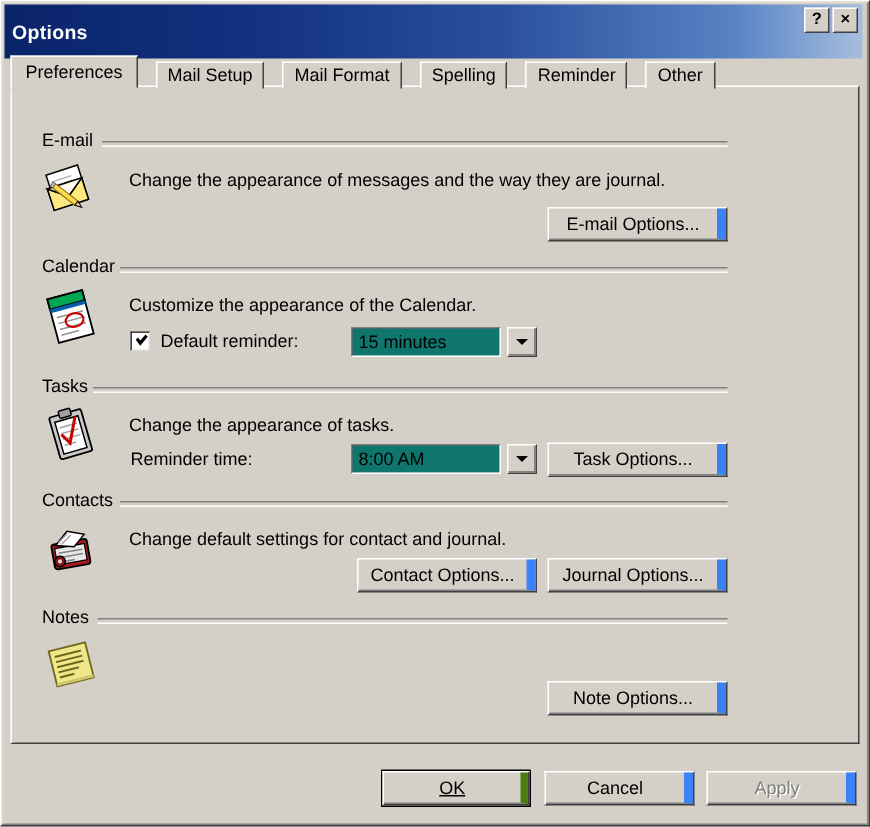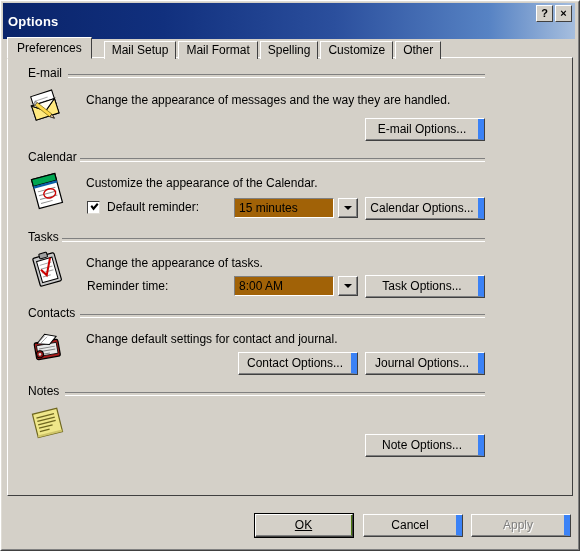--- a/index.html
+++ b/index.html
@@ -98,21 +98,21 @@
     box-sizing: border-box;
     background: #d4d0c8;
     border-top: 1px solid #ffffff;
     border-left: 1px solid #ffffff;
     border-right: 1px solid #404040;
     border-bottom: none;
     padding: 0 7px;
     line-height: 17px;
     font-size: 12px;
     white-space: nowrap;
-    margin-right: 2px;
+    margin-right: 12px;
     position: relative;
     cursor: default;
   }
   .tab.active {
     height: 22px;
     line-height: 20px;
     padding: 0 9px;
     margin-right: 12px;
     margin-left: -2px;
     z-index: 5;
@@ -133,20 +133,21 @@
     border-left: 1px solid #ffffff;
     border-right: 1px solid #404040;
     border-bottom: 1px solid #404040;
     z-index: 1;
   }
 
   
   .group {
     position: absolute;
     left: 0;
+    margin-top: 20px;
   }
   .group-label {
     position: absolute;
     left: 18px;
     top: 0px;
     font-size: 12px;
     background: #d4d0c8;
     padding: 0 3px 0 2px;
     z-index: 2;
     white-space: nowrap;
@@ -203,21 +204,21 @@
     border: 1px solid #000000;
   }
   .btn.default > span.inner {
     border: 1px solid #ffffff;
     border-right-color: #404040;
     border-bottom-color: #404040;
   }
   .btn.default > span.inner > span.inner2 {
     position: absolute;
     left: 0; top: 0; right: 0; bottom: 0;
-    border-right: 1px solid #4d7c0f;
+    border-right: 5px solid #4d7c0f;
     border-bottom: 1px solid #808080;
     display: flex;
     align-items: center;
     justify-content: center;
     text-decoration: underline;
   }
   .btn.disabled > span.inner {
     color: #808080;
     text-shadow: 1px 1px 0 #ffffff;
   }
@@ -250,21 +251,21 @@
     left: 2px;
     top: 0px;
     width: 9px;
     height: 11px;
   }
 
   
   .combo-edit {
     position: absolute;
     box-sizing: border-box;
-    background: #a16207;
+    background: #0f766e;
     border-top: 1px solid #808080;
     border-left: 1px solid #808080;
     border-right: 1px solid #ffffff;
     border-bottom: 1px solid #ffffff;
     font-size: 12px;
     overflow: hidden;
     padding-left: 21px;
   }
   .combo-edit::before {
     content: "";
@@ -344,21 +345,21 @@
           </g>
           <g transform="rotate(38 18 24)">
             <rect x="5" y="22" width="19" height="3.4" fill="#ffd94a" stroke="#7a6a10" stroke-width="0.7"></rect>
             <polygon points="24,22 28.5,23.7 24,25.4" fill="#f0d2a0" stroke="#000000" stroke-width="0.7"></polygon>
             <polygon points="27.3,23.2 28.7,23.7 27.3,24.2" fill="#303030"></polygon>
             <rect x="3.2" y="22" width="2" height="3.4" fill="#c0c0c0" stroke="#505050" stroke-width="0.6"></rect>
           </g>
         </svg>
       </span>
 
-      <div class="body-text" style="left:78px; top:27px;">Change the appearance of messages and the way they are handled.</div>
+      <div class="body-text" style="left:78px; top:27px;">Change the appearance of messages and the way they are journal.</div>
 
       <button class="btn" style="left:357px; top:52px; width:120px; height:23px;">
         <span class="inner">E-mail Options...</span>
       </button>
     </div>
 
     <div class="group" style="top:92px; width:566px; height:80px;">
       <div class="group-line" style="left:70px; width:407px;"></div>
       <div class="group-label">Calendar</div>
 
@@ -388,23 +389,20 @@
 
       <div class="combo-edit" style="left:226px; top:48px; width:100px; height:20px;">
         <span class="combo-value">15 minutes</span>
       </div>
       <div class="combo-arrow" style="left:330px; top:48px; width:20px; height:20px;">
         <i>
             <span class="arrow-tri"></span>
           </i>
       </div>
 
-      <button class="btn" style="left:357px; top:47px; width:120px; height:23px;">
-        <span class="inner">Calendar Options...</span>
-      </button>
     </div>
 
     <div class="group" style="top:172px; width:566px; height:78px;">
       <div class="group-line" style="left:53px; width:424px;"></div>
       <div class="group-label">Tasks</div>
 
       <span class="icon" style="left:20px; top:20px;">
         <svg width="40" height="40" viewBox="0 0 40 40">
           <g transform="rotate(-16 19 19)">
             <rect x="8" y="5" width="22" height="29" rx="1.5" fill="#c8c8c8" stroke="#000000" stroke-width="1.2"></rect>
@@ -492,21 +490,21 @@
       </button>
     </div>
 
   </div>
 
   <div id="tabstrip">
     <div class="tab active">Preferences</div>
     <div class="tab">Mail Setup</div>
     <div class="tab">Mail Format</div>
     <div class="tab">Spelling</div>
-    <div class="tab">Customize</div>
+    <div class="tab">Reminder</div>
     <div class="tab">Other</div>
   </div>
 
   <button class="btn default" style="left:253px; top:512px; width:100px; height:25px;">
     <span class="inner">
         <span class="inner2">OK</span>
       </span>
   </button>
   <button class="btn disabled" style="left:470px; top:513px; width:100px; height:23px;">
     <span class="inner">Apply</span>

